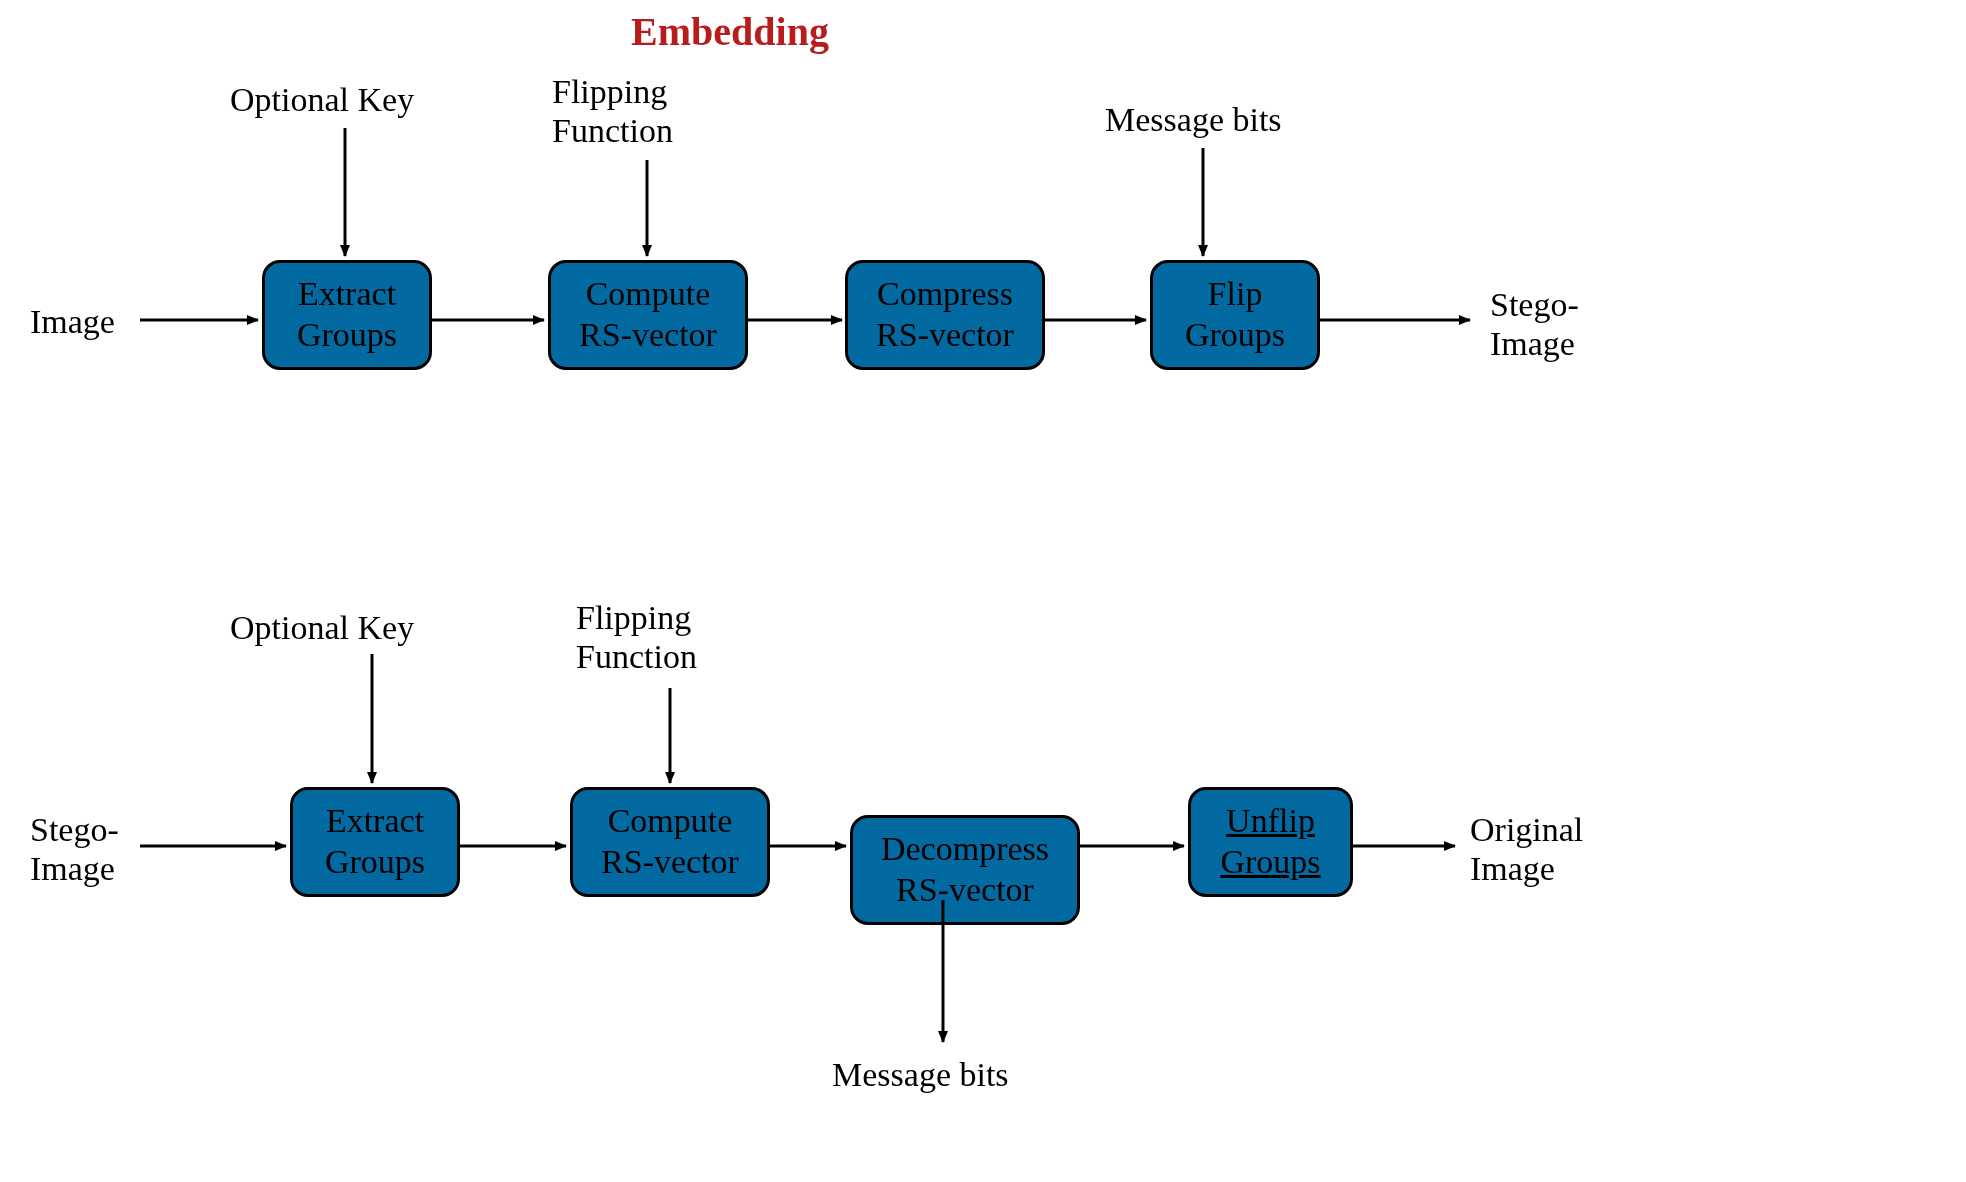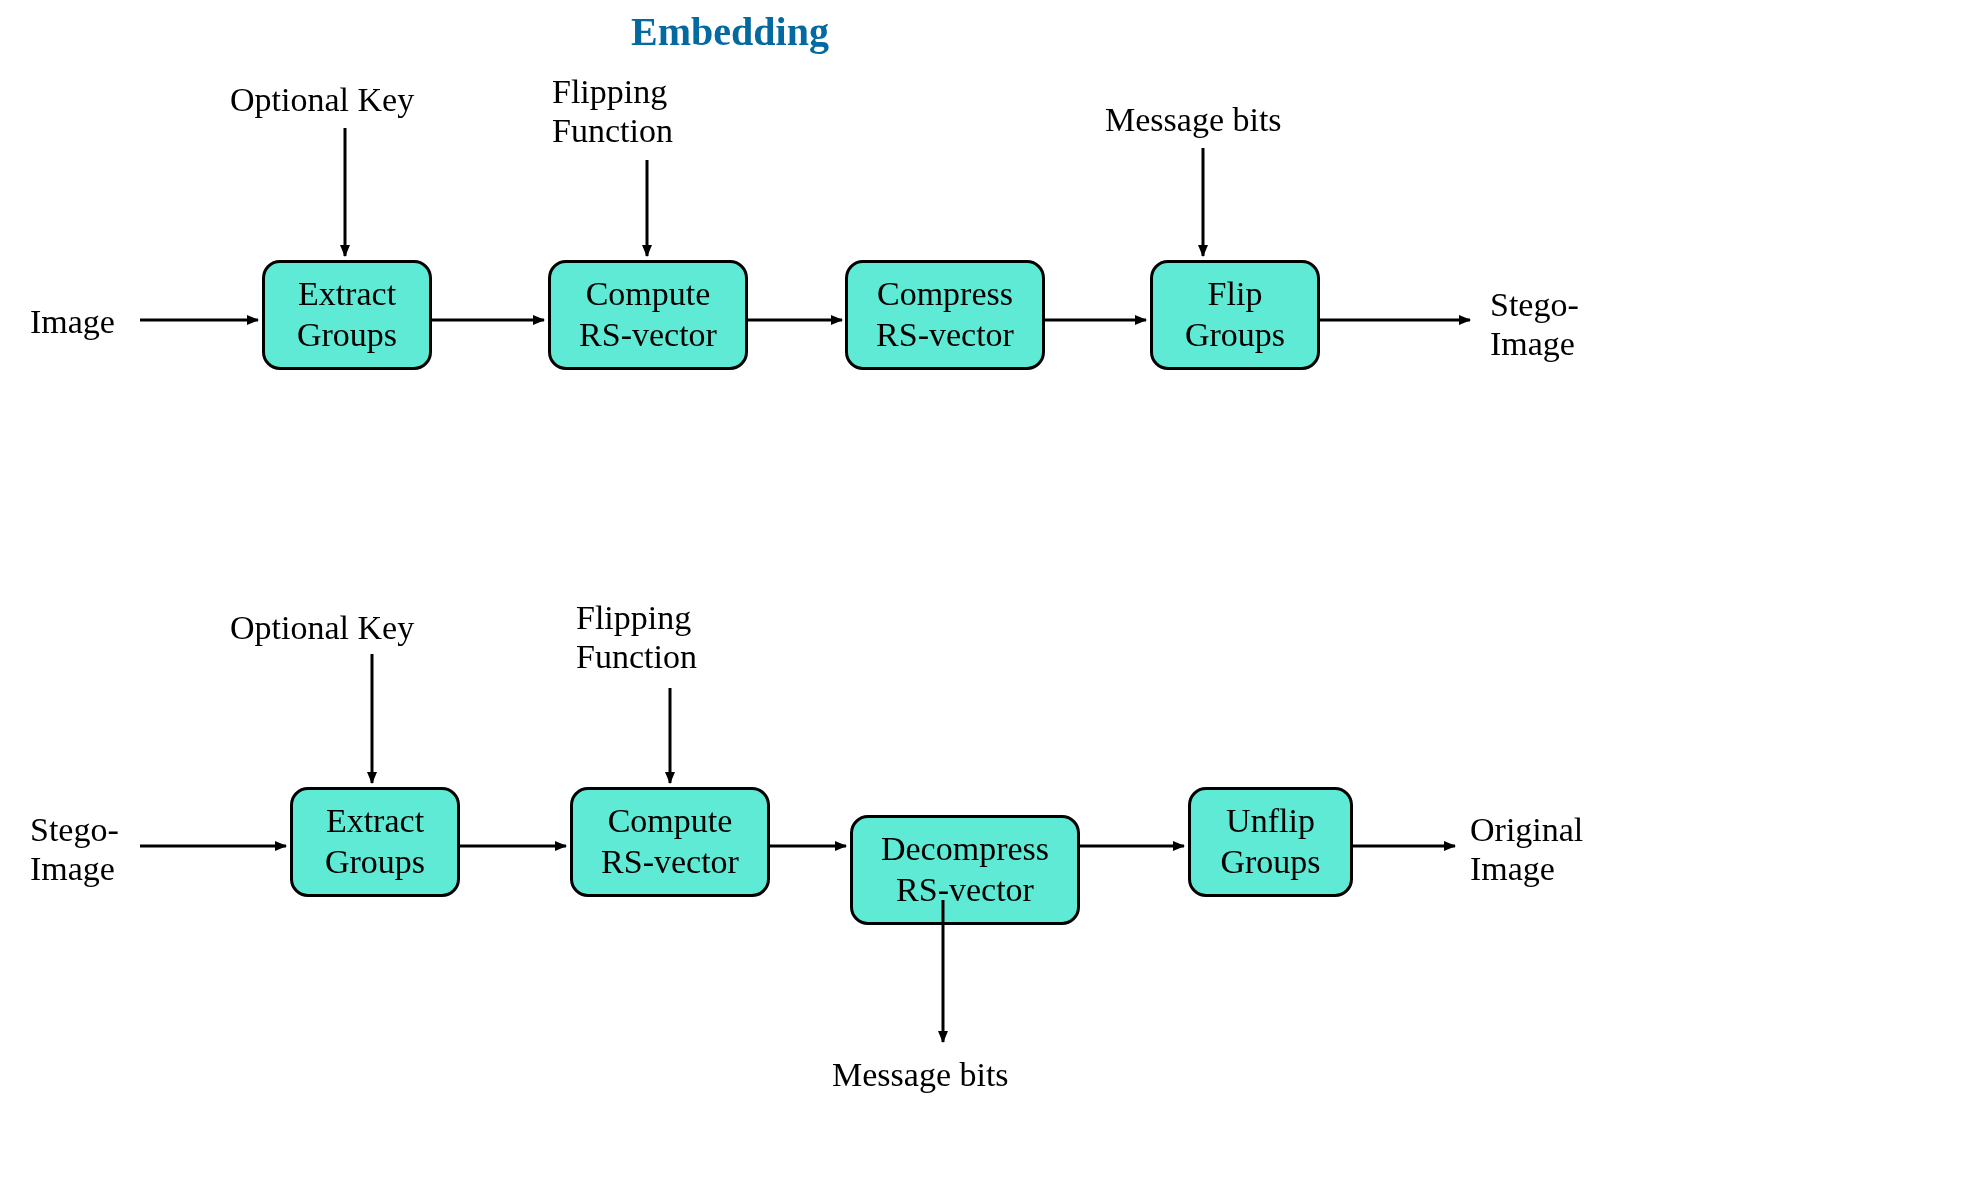--- a/index.html
+++ b/index.html
@@ -12,36 +12,36 @@
   }
   .stage {
     position: relative;
     width: 1966px;
     height: 1182px;
   }
   .title {
     position: absolute;
     font-weight: bold;
     font-size: 40px;
-    color: #0369a1;
+    color: #b91c1c;
     white-space: nowrap;
     text-align: center;
   }
   .label {
     position: absolute;
     font-size: 34px;
     color: #000;
     line-height: 1.15;
     white-space: pre;
   }
   .box {
     position: absolute;
     border: 3px solid #000;
     border-radius: 18px;
-    background: #5eead4;
+    background: #0369a1;
     display: flex;
     align-items: center;
     justify-content: center;
     text-align: center;
     font-size: 34px;
     line-height: 1.2;
     padding: 0 10px;
     box-sizing: border-box;
   }
   svg.arrows {
@@ -102,21 +102,21 @@
 Groups</span>
   </div>
   <div class="box" style="left:570px; top:787px; width:200px; height:110px;">
     <span>Compute
 RS-vector</span>
   </div>
   <div class="box" style="left:850px; top:787px; width:230px; height:110px;margin-top:28px;">
     <span>Decompress
 RS-vector</span>
   </div>
-  <div class="box" style="left:1188px; top:787px; width:165px; height:110px;">
+  <div class="box" style="left:1188px; top:787px; width:165px; height:110px;text-decoration:underline;">
     <span>Unflip
 Groups</span>
   </div>
 
   <svg class="arrows">
     <defs>
       <marker id="arrowhead" markerWidth="12" markerHeight="10" refX="11" refY="5" orient="auto" markerUnits="userSpaceOnUse">
         <path d="M0,0 L12,5 L0,10 Z" fill="#000"></path>
       </marker>
     </defs>

